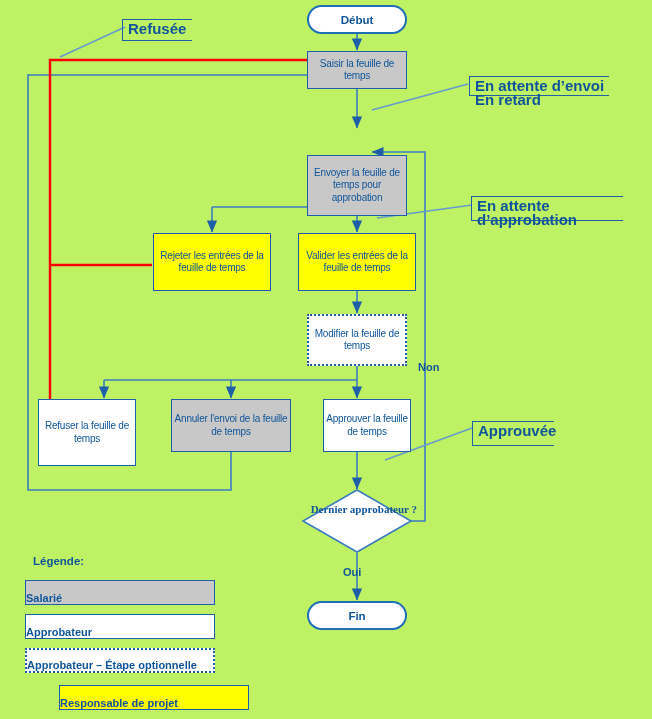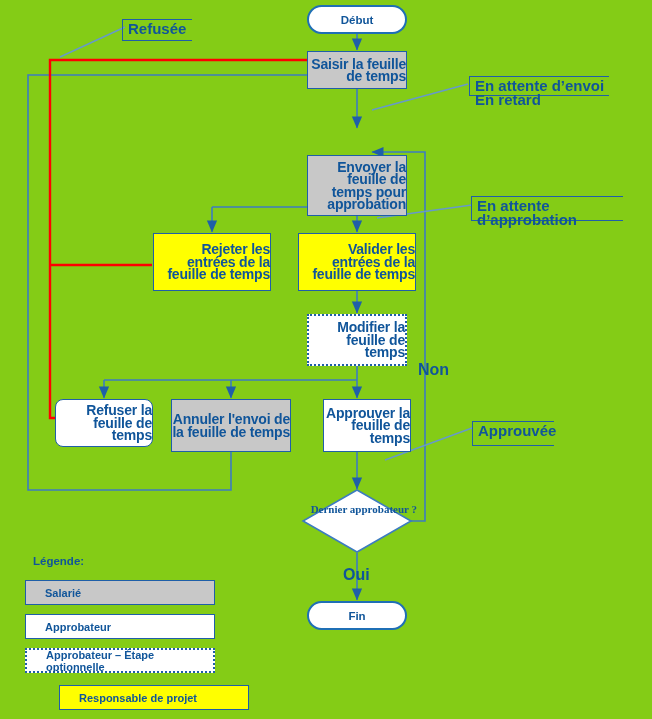--- a/index.html
+++ b/index.html
@@ -7,43 +7,43 @@
     padding: 0;
     background: #ffffff;
   }
   body {
     font-family: "Liberation Sans", sans-serif;
   }
   #canvas {
     position: relative;
     width: 652px;
     height: 719px;
-    background: #84cc16;
+    background: #bef264;
     overflow: hidden;
   }
   svg.wires {
     position: absolute;
     left: 0;
     top: 0;
     width: 652px;
     height: 719px;
     pointer-events: none;
   }
   .node {
     position: absolute;
     box-sizing: border-box;
     border: 1px solid #1f5fa8;
     color: #10559a;
-    font-weight: bold;
-    font-size: 14px;
+    font-weight: normal;
+    font-size: 10px;
     line-height: 12.5px;
     display: flex;
     align-items: center;
     justify-content: center;
-    text-align: right;
+    text-align: center;
     letter-spacing: -0.2px;
   }
   .node.gray   { background: #c8c8c8; }
   .node.white  { background: #ffffff; }
   .node.yellow { background: #ffff00; }
   .node.dotted { background: #ffffff; border: 2px dotted #1f5fa8; }
   .terminator {
     position: absolute;
     box-sizing: border-box;
     border: 2px solid #1f6fb5;
@@ -78,38 +78,38 @@
     border-top: 1px solid #1f5fa8;
     border-bottom: 1px solid #1f5fa8;
     border-right: none;
     white-space: pre-line;
     background: transparent;
   }
   .edge-label {
     position: absolute;
     color: #10559a;
     font-weight: bold;
-    font-size: 16px;
+    font-size: 11px;
   }
   .legend-title {
     position: absolute;
     color: #10559a;
     font-weight: bold;
     font-size: 11.5px;
   }
   .legend-box {
     position: absolute;
     box-sizing: border-box;
     border: 1px solid #1f5fa8;
     color: #10559a;
     font-weight: bold;
     font-size: 11px;
     display: flex;
-    align-items: center;
-    padding-left: 19px;
+    align-items: flex-end;
+    padding-left: 0;
   }
   .legend-box.gray   { background: #c8c8c8; }
   .legend-box.white  { background: #ffffff; }
   .legend-box.yellow { background: #ffff00; margin-left: 34px; }
   .legend-box.dotted { background: #ffffff; border: 2px dotted #1f5fa8; }
 </style>
 </head>
 <body>
 
 <div id="canvas">
@@ -191,21 +191,21 @@
   </div>
 
   <div class="node yellow" style="left:153px; top:233px; width:118px; height:58px;">
     <span>Rejeter les entrées de la feuille de temps</span>
   </div>
 
   <div class="node dotted" style="left:307px; top:314px; width:100px; height:52px;">
     <span>Modifier la feuille de temps</span>
   </div>
 
-  <div class="node white" style="left:55px; top:399px; width:98px; height:48px;border-radius:8px;">
+  <div class="node white" style="left:38px; top:399px; width:98px; height:67px;">
     <span>Refuser la feuille de temps</span>
   </div>
 
   <div class="node gray" style="left:171px; top:399px; width:120px; height:53px;">
     <span>Annuler l'envoi de la feuille de temps</span>
   </div>
 
   <div class="node white" style="left:307px; top:399px; width:88px; height:53px;margin-left:16px;">
     <span>Approuver la feuille de temps</span>
   </div>

